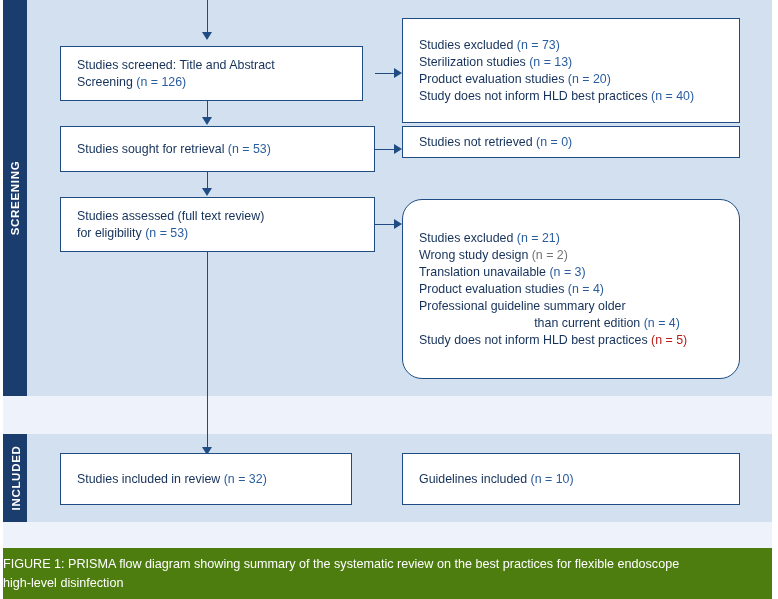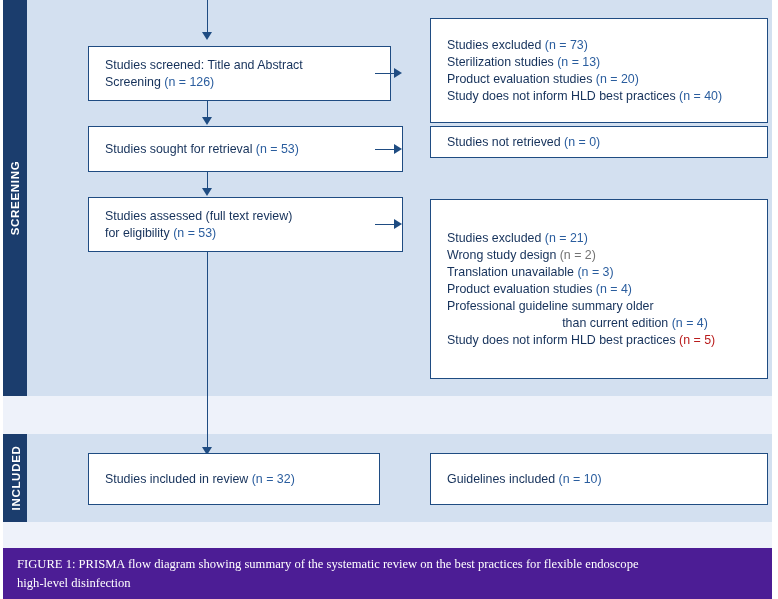--- a/index.html
+++ b/index.html
@@ -52,21 +52,20 @@
 
   
   .flow-box {
     position: absolute;
     background: #ffffff;
     border: 1.3px solid #1f4c82;
     box-sizing: border-box;
     display: flex;
     flex-direction: column;
     justify-content: center;
-    margin-left: 28px;
   }
   .flow-box .line {
     font-size: 12.4px;
     color: #15315a;
     line-height: 17px;
     padding-left: 16px;
     padding-right: 8px;
     white-space: nowrap;
   }
   .flow-box .line.indent-1 { }
@@ -97,25 +96,24 @@
     position: absolute;
     width: 0; height: 0;
     border-top: 5px solid transparent;
     border-bottom: 5px solid transparent;
     border-left: 8px solid #1f4c82;
   }
 
   
   #caption-bar {
     position: absolute;
-    background: #4c1d95;
+    background: #4d7c0f;
     color: #ffffff;
     box-sizing: border-box;
-    padding: 7px 14px 8px 14px;
-    font-family: Liberation Serif, serif;
+    padding: 7px 14px 8px 0;
   }
   #caption-bar .cap-line {
     font-size: 12.6px;
     line-height: 19px;
     color: #ffffff;
     font-weight: normal;
     white-space: nowrap;
   }
 </style>
 </head>
@@ -171,21 +169,21 @@
   <div class="arrow-down" style="left:202px; top:188px;"></div>
 
   <div class="flow-box" style="left:60px; top:197px; width:315px; height:55px;">
     <div class="line">Studies assessed (full text review)</div>
     <div class="line">for eligibility <span class="n" style="color: rgb(42, 93, 158);">(n = 53)</span></div>
   </div>
 
   <div class="conn-h" style="left:375px; top:224px; width:20px;"></div>
   <div class="arrow-right" style="left:394px; top:219px;"></div>
 
-  <div class="flow-box" style="left:402px; top:199px; width:338px; height:180px;">
+  <div class="flow-box" style="left:402px; top:199px; width:338px; height:180px;border-radius:20px;">
     <div class="line">Studies excluded <span class="n" style="color: rgb(42, 93, 158);">(n = 21)</span></div>
     <div class="line indent-1">Wrong study design <span class="n" style="color: #737373;">(n = 2)</span></div>
     <div class="line indent-1">Translation unavailable <span class="n" style="color: rgb(42, 93, 158);">(n = 3)</span></div>
     <div class="line indent-1">Product evaluation studies <span class="n" style="color: rgb(42, 93, 158);">(n = 4)</span></div>
     <div class="line indent-1">Professional guideline summary older</div>
     <div class="line indent-2">than current edition <span class="n" style="color: rgb(42, 93, 158);">(n = 4)</span></div>
     <div class="line indent-1">Study does not inform HLD best practices <span class="n" style="color: #b91c1c;">(n = 5)</span></div>
   </div>
 
   <div class="conn-v" style="left:207px; top:252px; height:195px;"></div>

